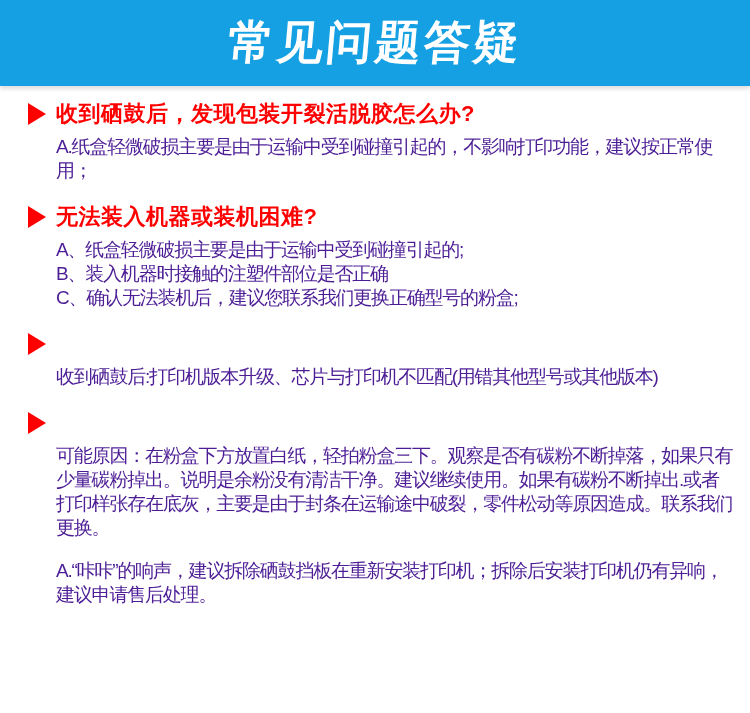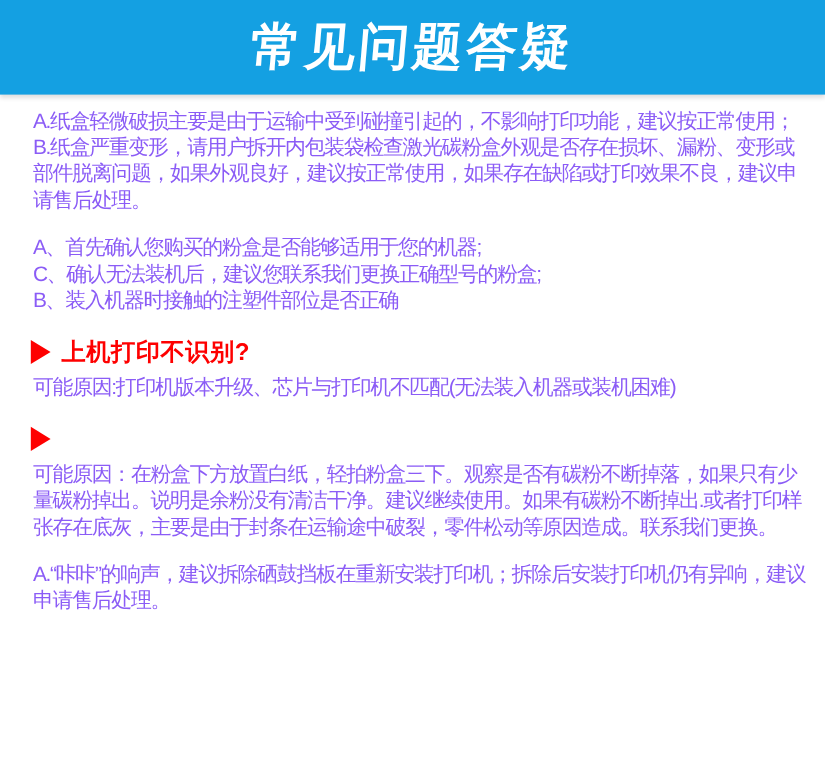--- a/index.html
+++ b/index.html
@@ -44,61 +44,67 @@
   }
   .q-text{
     color:#fe0000;
     font-size:22px;
     font-weight:bold;
     letter-spacing:0.5px;
     line-height:30px;
     white-space:nowrap;
   }
   .answers{
-    margin-left:2px;
-    color:#8b5cf6;
+    margin-left:28px;
+    color:#4c1d95;
     font-size:19px;
     line-height:24px;
     letter-spacing:-1.2px;
   }
   .answers p{margin:0;padding:0;}
 </style>
 </head>
 <body>
 
 <div class="page">
 
   <div class="header">
     <div class="header-title">常见问题答疑</div>
   </div>
 
   <div class="content">
 
     <div class="faq-item">
+      <div class="q-row">
+        <span class="tri"></span>
+        <span class="q-text">收到硒鼓后，发现包装开裂活脱胶怎么办?</span>
+      </div>
       <div class="answers">
         <p>A.纸盒轻微破损主要是由于运输中受到碰撞引起的，不影响打印功能，建议按正常使用；</p>
-        <p>B.纸盒严重变形，请用户拆开内包装袋检查激光碳粉盒外观是否存在损坏、漏粉、变形或部件脱离问题，如果外观良好，建议按正常使用，如果存在缺陷或打印效果不良，建议申请售后处理。</p>
-      </div>
-    </div>
-
-    <div class="faq-item">
-      <div class="answers">
-        <p>A、首先确认您购买的粉盒是否能够适用于您的机器;</p>
-        <p>C、确认无法装机后，建议您联系我们更换正确型号的粉盒;</p>
-        <p>B、装入机器时接触的注塑件部位是否正确</p>
       </div>
     </div>
 
     <div class="faq-item">
       <div class="q-row">
         <span class="tri"></span>
-        <span class="q-text">上机打印不识别?</span>
+        <span class="q-text">无法装入机器或装机困难?</span>
       </div>
       <div class="answers">
-        <p>可能原因:打印机版本升级、芯片与打印机不匹配(无法装入机器或装机困难)</p>
+        <p>A、纸盒轻微破损主要是由于运输中受到碰撞引起的;</p>
+        <p>B、装入机器时接触的注塑件部位是否正确</p>
+        <p>C、确认无法装机后，建议您联系我们更换正确型号的粉盒;</p>
+      </div>
+    </div>
+
+    <div class="faq-item">
+      <div class="q-row">
+        <span class="tri"></span>
+      </div>
+      <div class="answers">
+        <p>收到硒鼓后:打印机版本升级、芯片与打印机不匹配(用错其他型号或其他版本)</p>
       </div>
     </div>
 
     <div class="faq-item">
       <div class="q-row">
         <span class="tri"></span>
       </div>
       <div class="answers">
         <p>可能原因：在粉盒下方放置白纸，轻拍粉盒三下。观察是否有碳粉不断掉落，如果只有少量碳粉掉出。说明是余粉没有清洁干净。建议继续使用。如果有碳粉不断掉出.或者打印样张存在底灰，主要是由于封条在运输途中破裂，零件松动等原因造成。联系我们更换。</p>
       </div>

